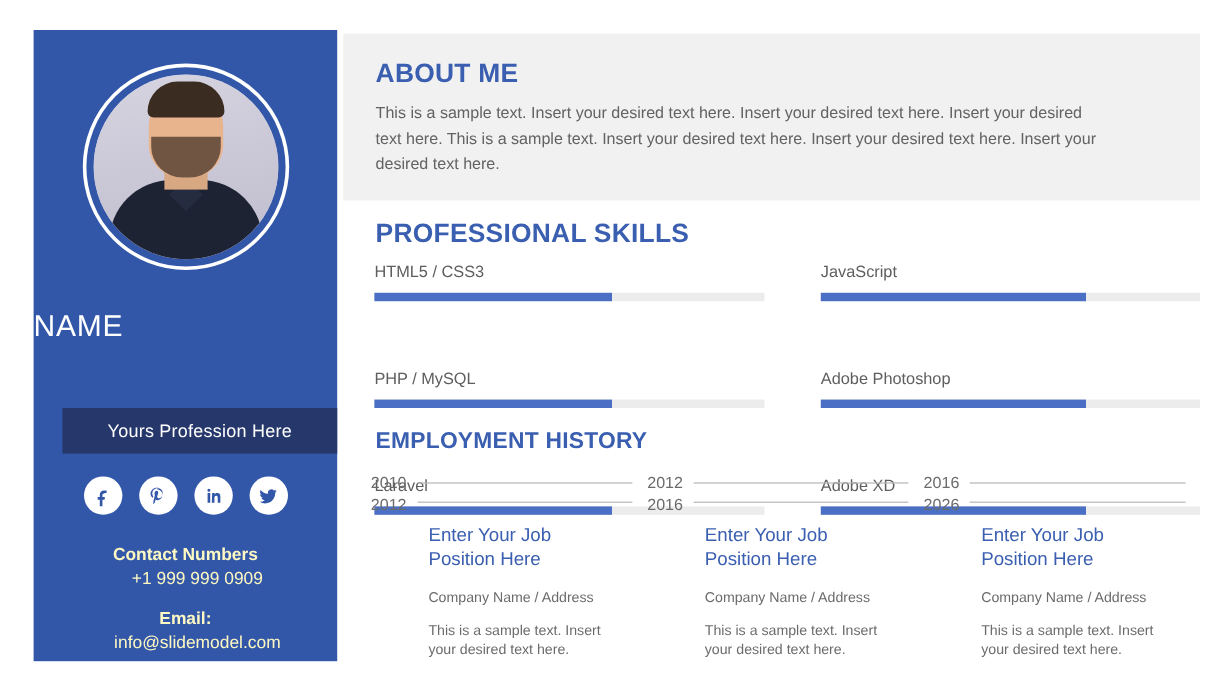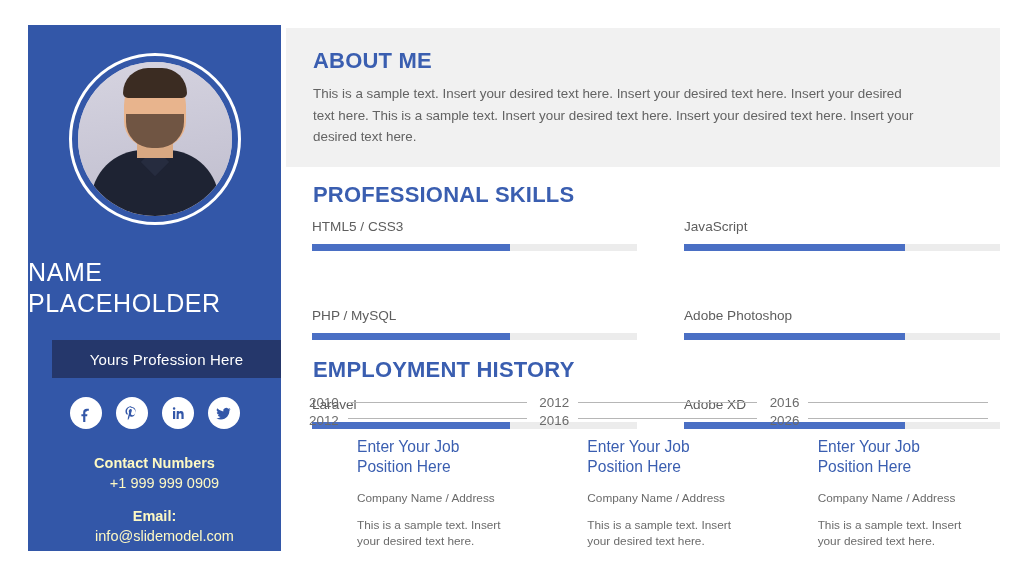--- a/index.html
+++ b/index.html
@@ -250,21 +250,21 @@
   }
   .skill-fill {
     height: 100%;
     background: #4a6fc4;
   }
 
   .emp-title {
     position: absolute;
     left: 313px;
     top: 357px;
-    font-size: 22px;
+    font-size: 19px;
   }
   .emp-grid {
     position: absolute;
     left: 309px;
     top: 394px;
     width: 691px;
     display: grid;
     grid-template-columns: repeat(3, 1fr);
     column-gap: 0px;
   }
@@ -325,21 +325,20 @@
       <div class="av-collar"></div>
       <div class="av-neck"></div>
       <div class="av-head"></div>
       <div class="av-beard"></div>
       <div class="av-hair"></div>
     </div>
   </div>
 
   <div class="name-block">
     <div>NAME</div>
-    <div>PLACEHOLDER</div>
   </div>
 
   <div class="profession-band">
     <span>Yours Profession Here</span>
   </div>
 
   <div class="socials">
     <a class="social-ico">
       <svg width="17" height="17" viewBox="0 0 24 24" aria-hidden="true">
         <path fill="#3357a8" d="M14.6 8.2h2.1V5.4c-.4-.05-1.6-.15-3-.15-3 0-5 1.85-5 5.25v2.4H6.2v3.15h2.5V24h3.1v-7.95h2.5l.4-3.15h-2.9v-2.1c0-.9.25-1.6 1.8-1.6z"></path>

